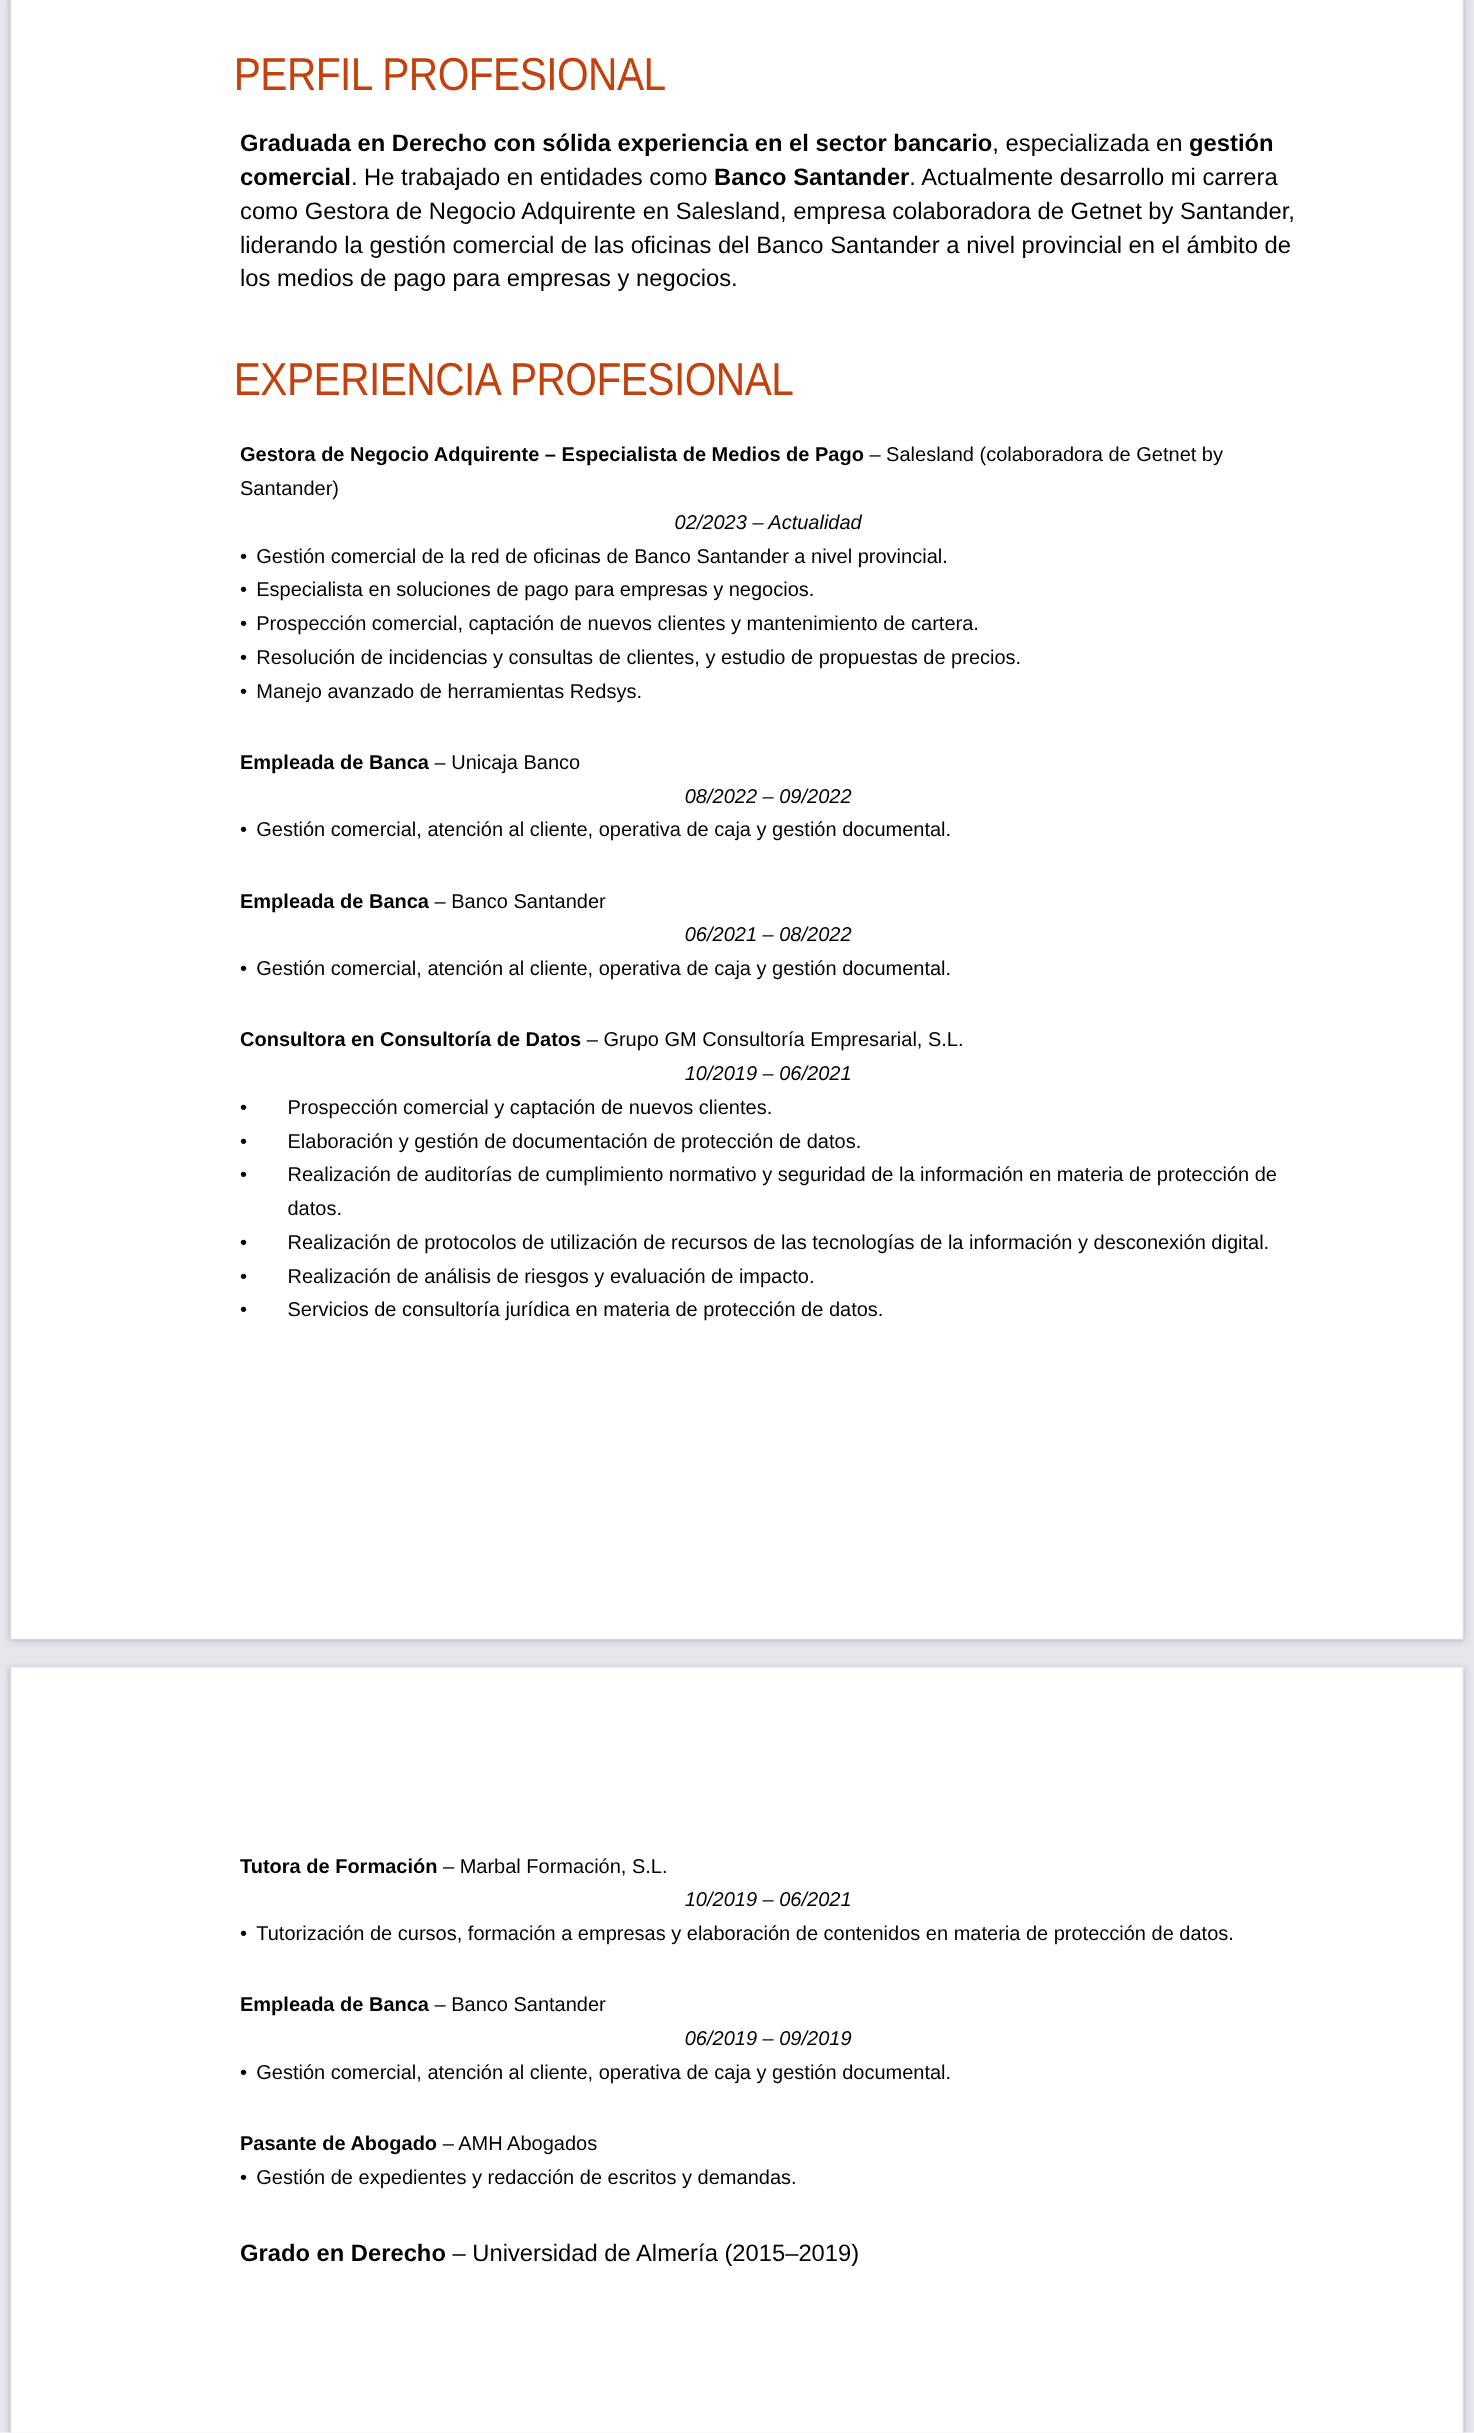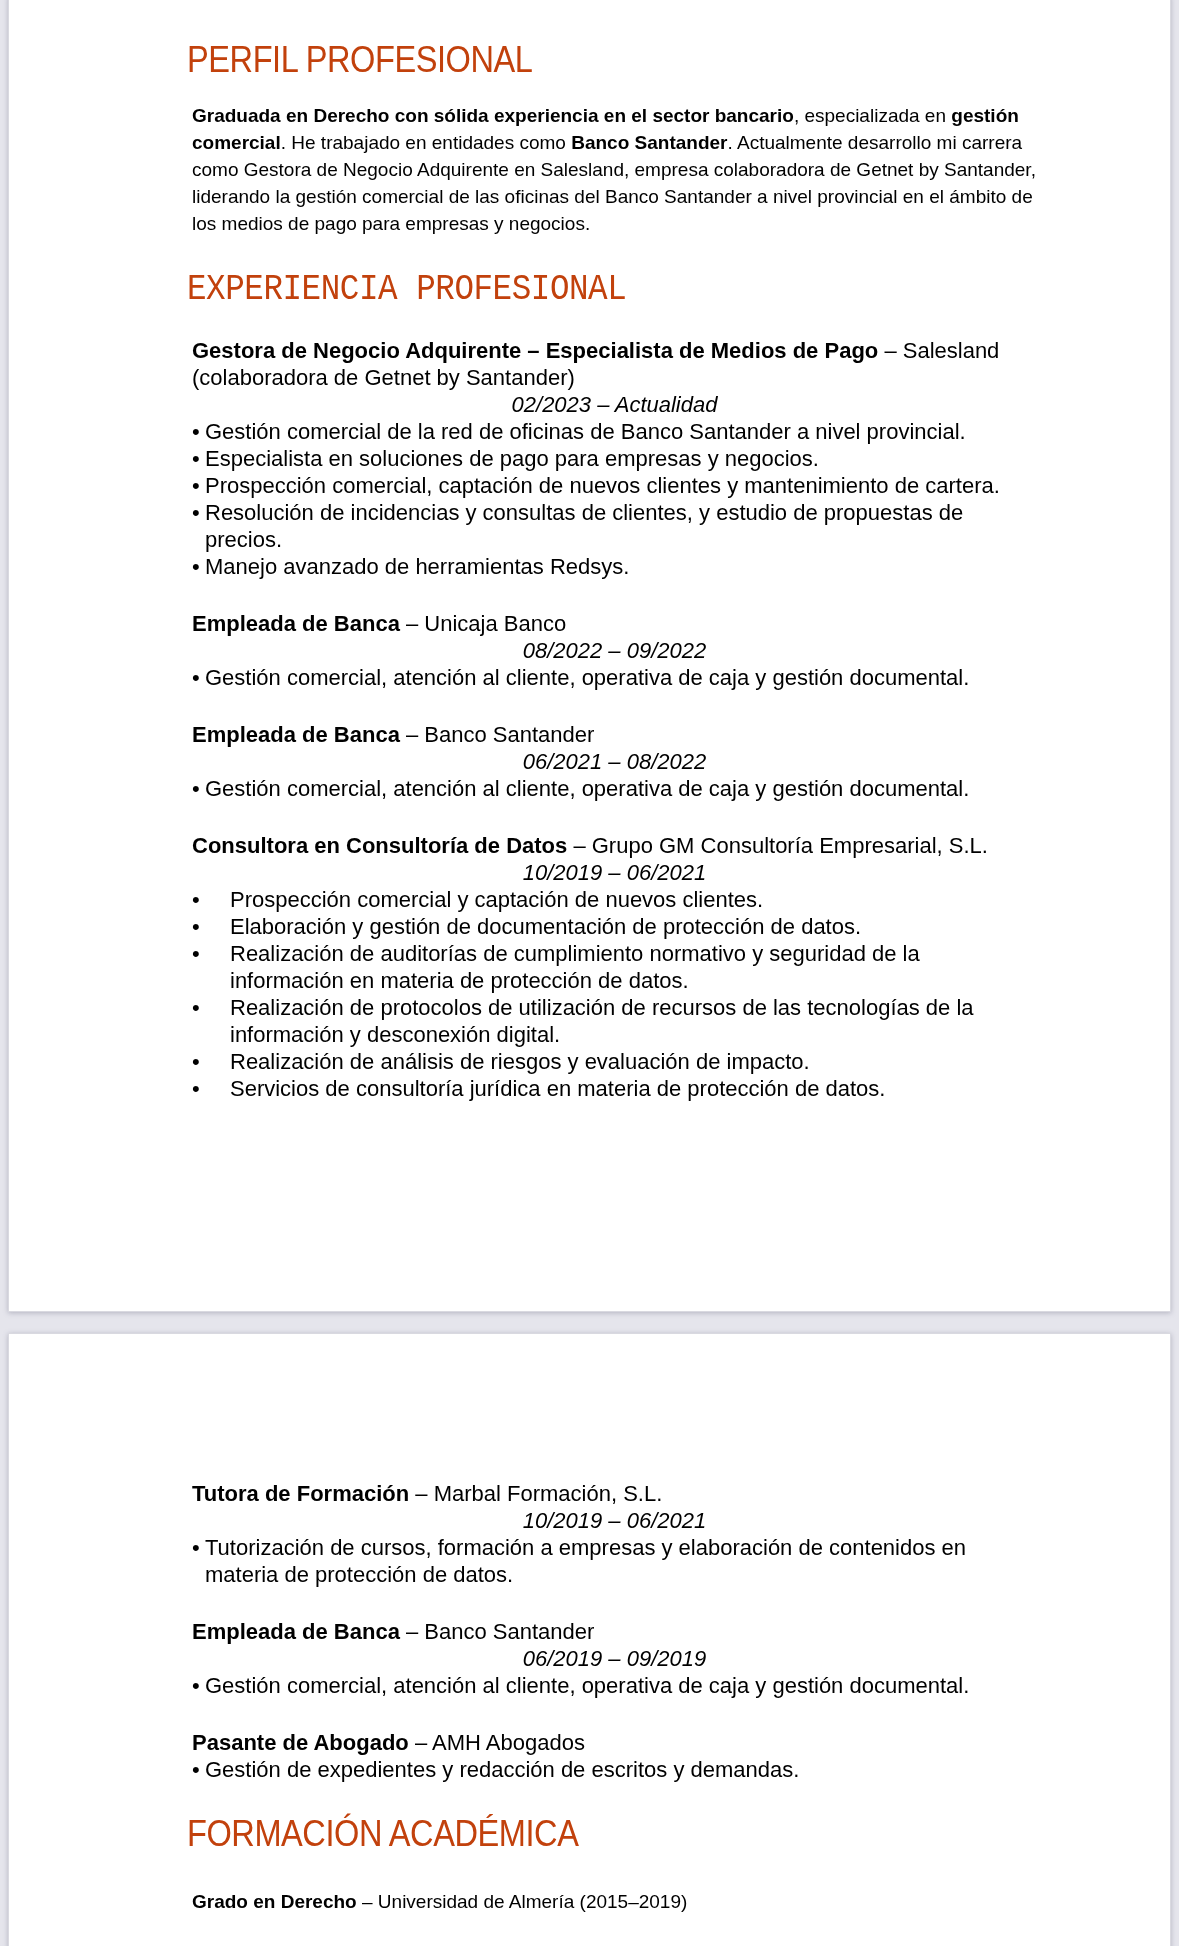--- a/index.html
+++ b/index.html
@@ -46,24 +46,24 @@
     transform: scaleX(0.88);
     transform-origin: 0 50%;
     letter-spacing: -0.5px;
   }
 
   .content { width: 845px; }
 
   .para { margin: 22px 0 0 5px; font-size: 19px; line-height: 27px; width: 845px; }
   .b { font-weight: 700; }
 
-  .h-exp { margin-top: 32px; font-family: Liberation Mono, monospace; }
+  .h-exp { margin-top: 46px; }
   .h-edu { margin-top: 27px; }
 
-  .job { margin: 27px 0 30px 5px; font-size: 22px; line-height: 27px; width: 845px; }
+  .job { margin: 27px 0 30px 5px; font-size: 16px; line-height: 27px; width: 845px; }
   .job:last-child { margin-bottom: 0; }
   .job-title { }
   .job-dates { font-style: italic; text-align: center; }
 
   .bullet-row { display: flex; }
   .dot { flex: 0 0 13px; }
   .wide .dot { flex: 0 0 38px; }
   .bt { flex: 1; }
 
   .edu-line { margin: 34px 0 0 5px; font-size: 19px; line-height: 27px; width: 845px; }
@@ -193,20 +193,19 @@
       <div class="job">
         <div class="job-title"><span class="b">Pasante de Abogado</span><span> – AMH Abogados</span></div>
         <div class="bullet-list">
           <div class="bullet-row">
               <span class="dot">•</span>
               <span class="bt">Gestión de expedientes y redacción de escritos y demandas.</span>
             </div>
         </div>
       </div>
 
-      <h1 class="h-edu"><span class="h-inner">FORMACIÓN ACADÉMICA</span></h1>
 
       <p class="edu-line"><span class="b">Grado en Derecho</span><span> – Universidad de Almería (2015–2019)</span></p>
 
     </div>
   </div>
 
 </div>
 
 </body></html>

